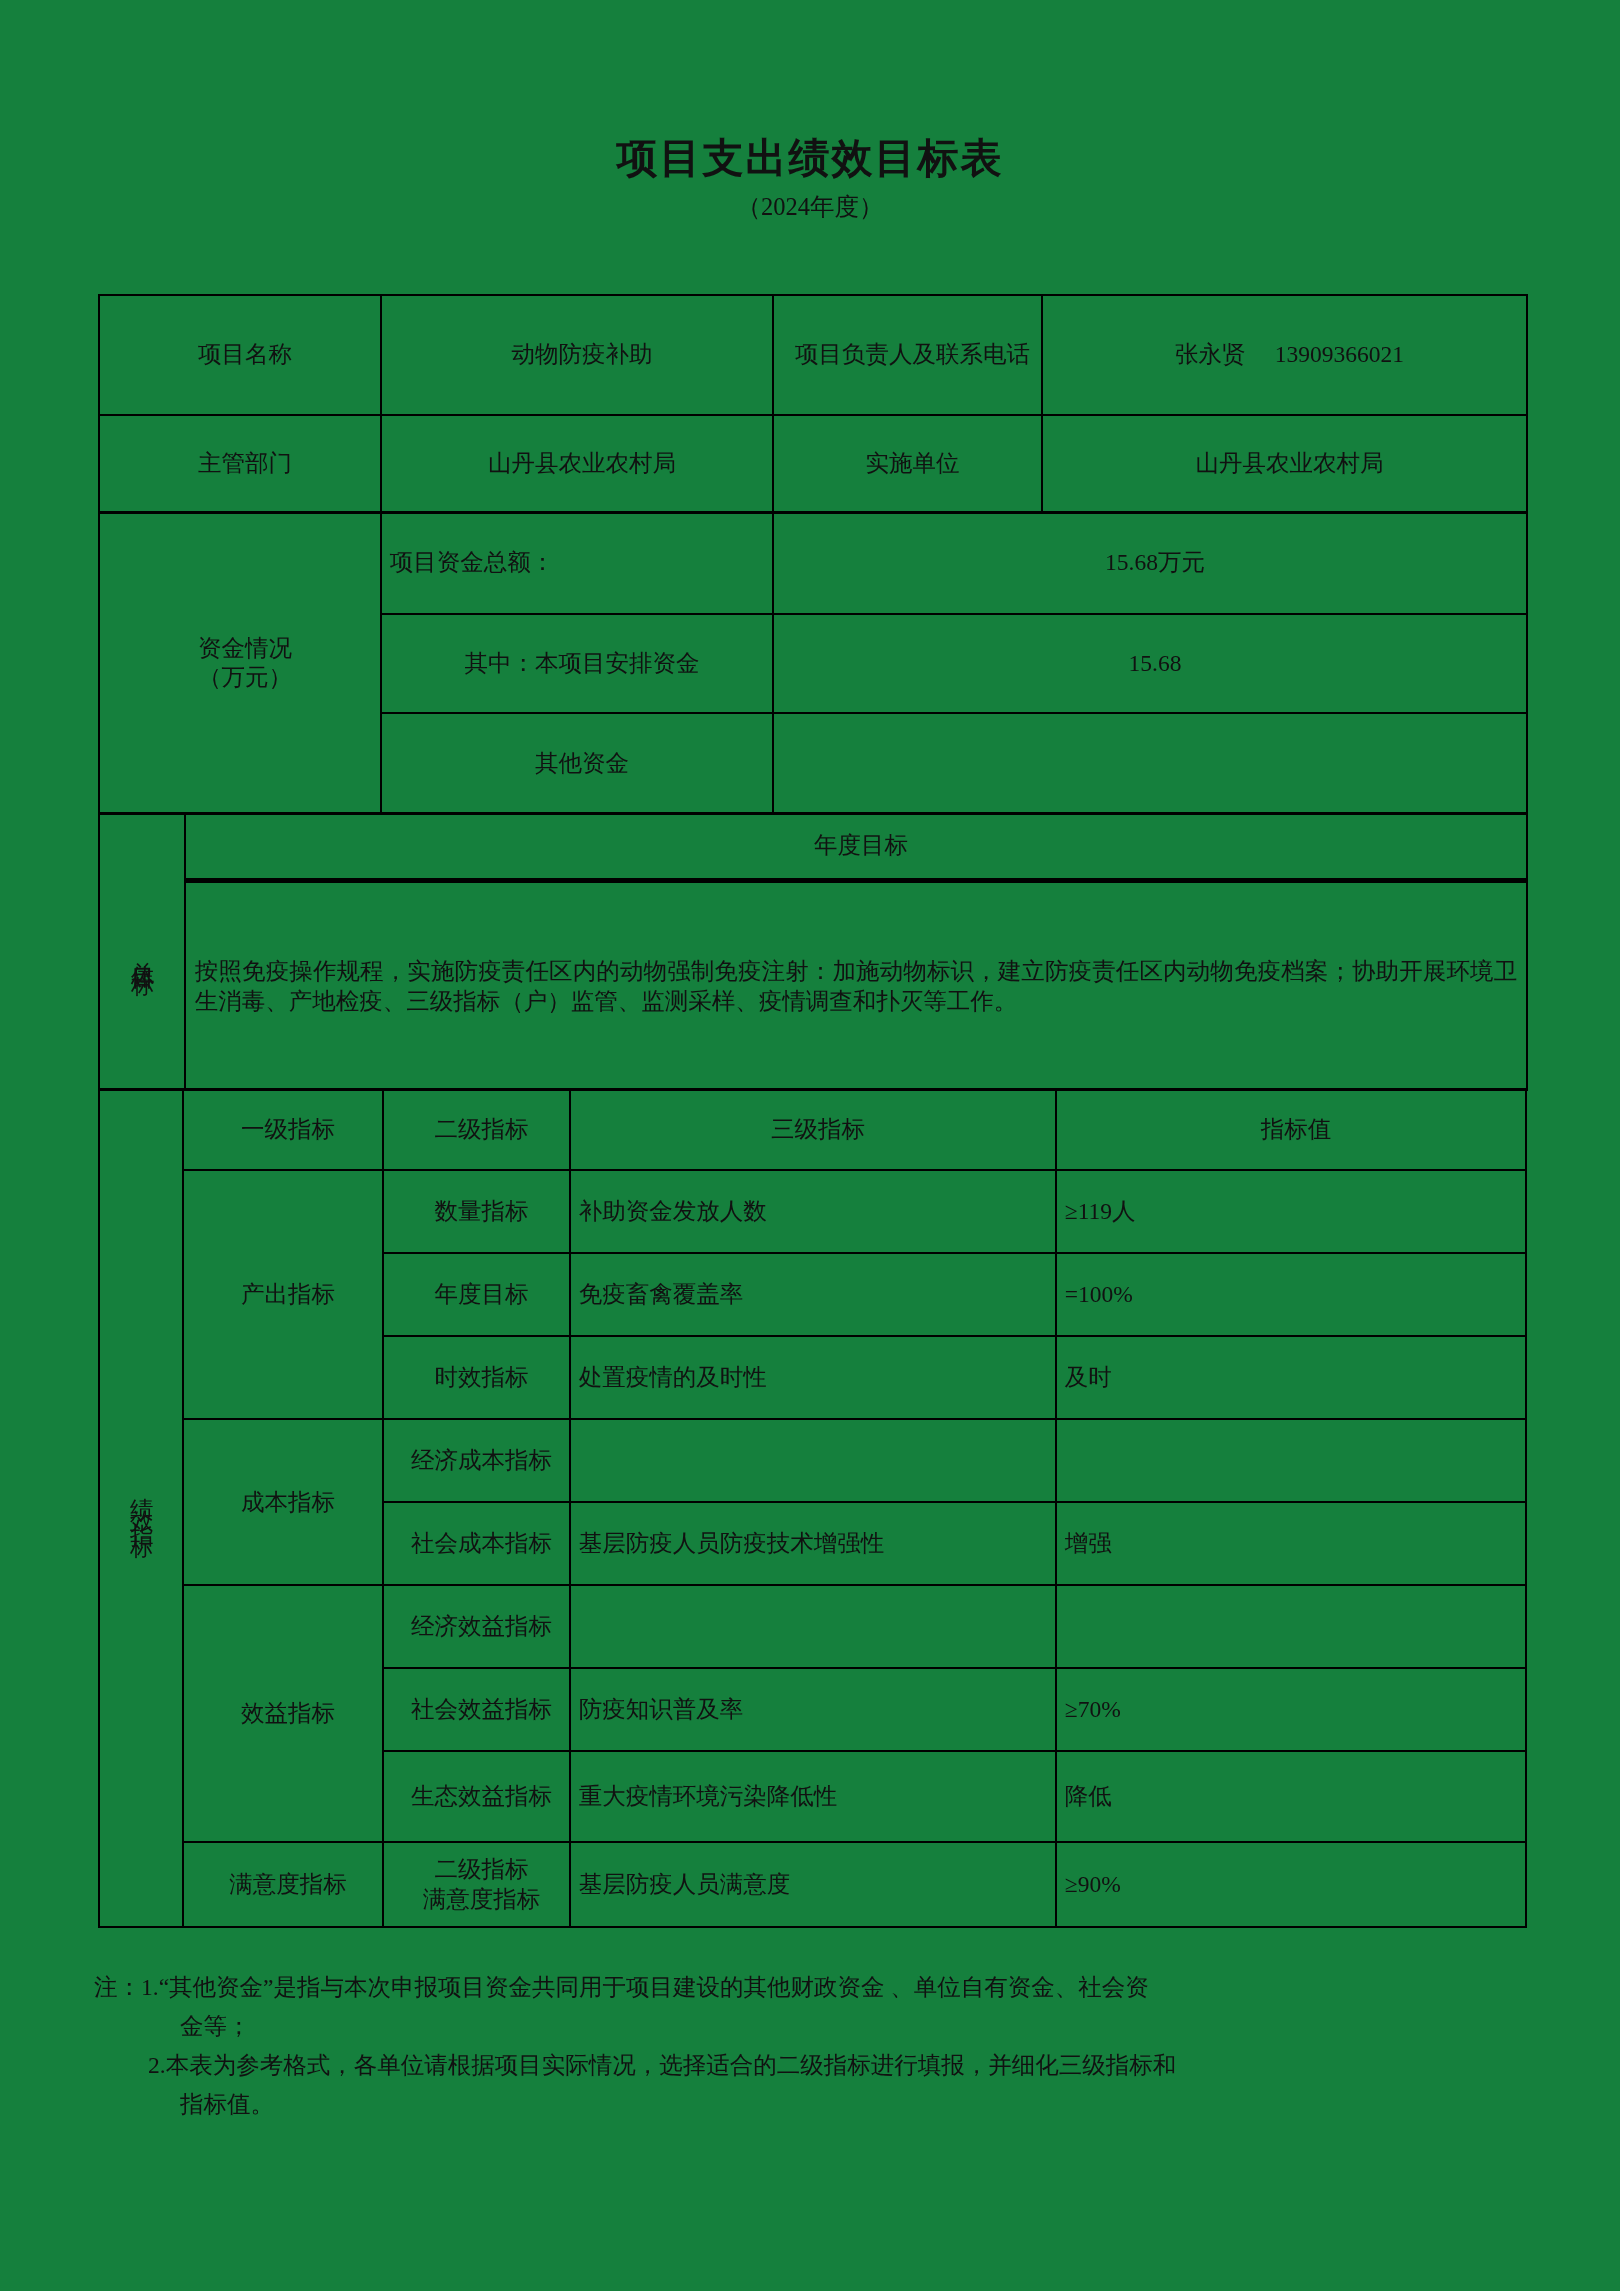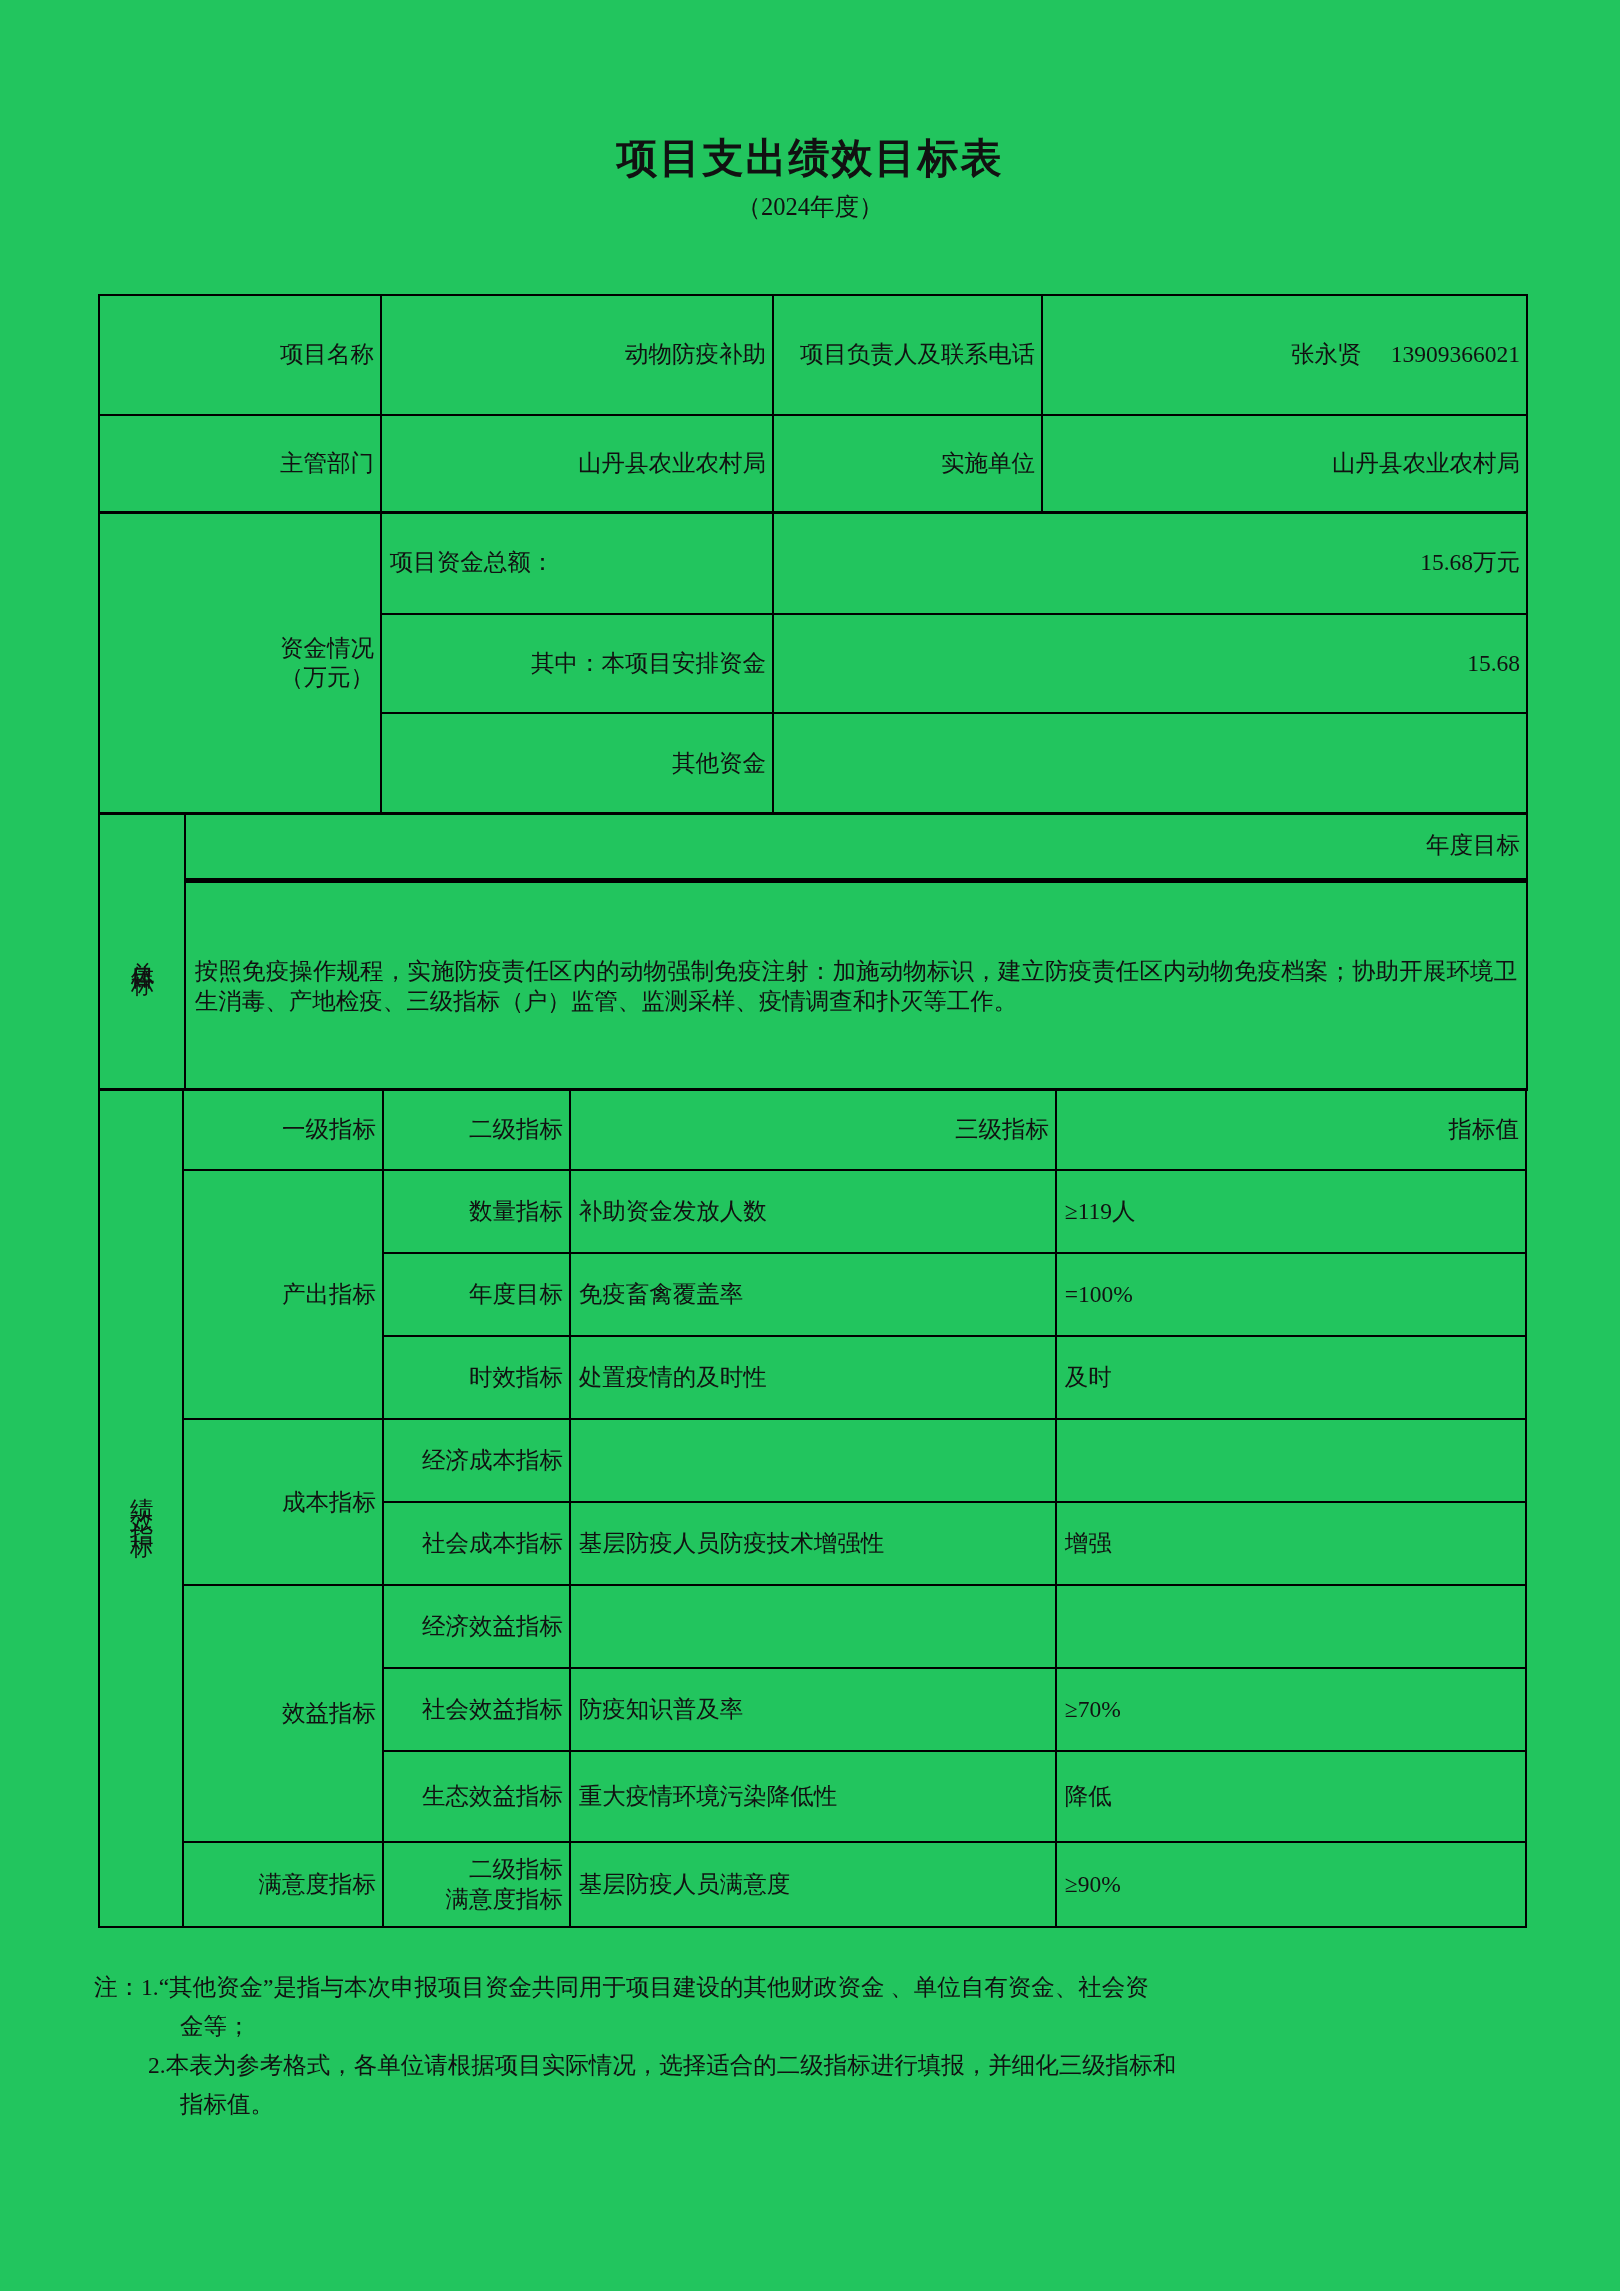--- a/index.html
+++ b/index.html
@@ -1,19 +1,19 @@
 <!DOCTYPE html>
 <html><head>
 <meta charset="utf-8">
 <style>
   html,body{margin:0;padding:0;background:#ffffff;}
   .sheet{
     position:relative;
     width:1620px;height:2292px;
-    background:#22c55e;
+    background:#15803d;
     font-family:"Liberation Serif","DejaVu Serif",serif;
     color:#111111;
     overflow:hidden;
   }
   .title{
     position:absolute;left:0;top:131px;width:100%;
     text-align:center;font-size:41px;font-weight:bold;letter-spacing:2px;
   }
   .subtitle{
     position:absolute;left:0;top:190px;width:100%;
@@ -23,21 +23,21 @@
   table{border-collapse:collapse;table-layout:fixed;width:1428px;}
   table.follow{margin-top:-2.9px;}
   td{
     border:2.9px solid #000;
     font-size:23.5px;line-height:1.25;
     vertical-align:middle;
     padding:2px 5.9px;
     overflow:hidden;
     word-break:break-all;
   }
-  .c{text-align:right;padding-left:16px;}
+  .c{text-align:center;padding-left:16px;}
   .lft{text-align:left;padding-left:7.8px;}
   .ml{white-space:pre-line;}
   .thickb{border-bottom-width:5.9px;}
   .vt{text-align:center;padding:0;}
   .vwrap{
     display:inline-block;
     writing-mode:vertical-rl;
     text-orientation:upright;
   }
   .vw-goal{letter-spacing:3.9px;}

